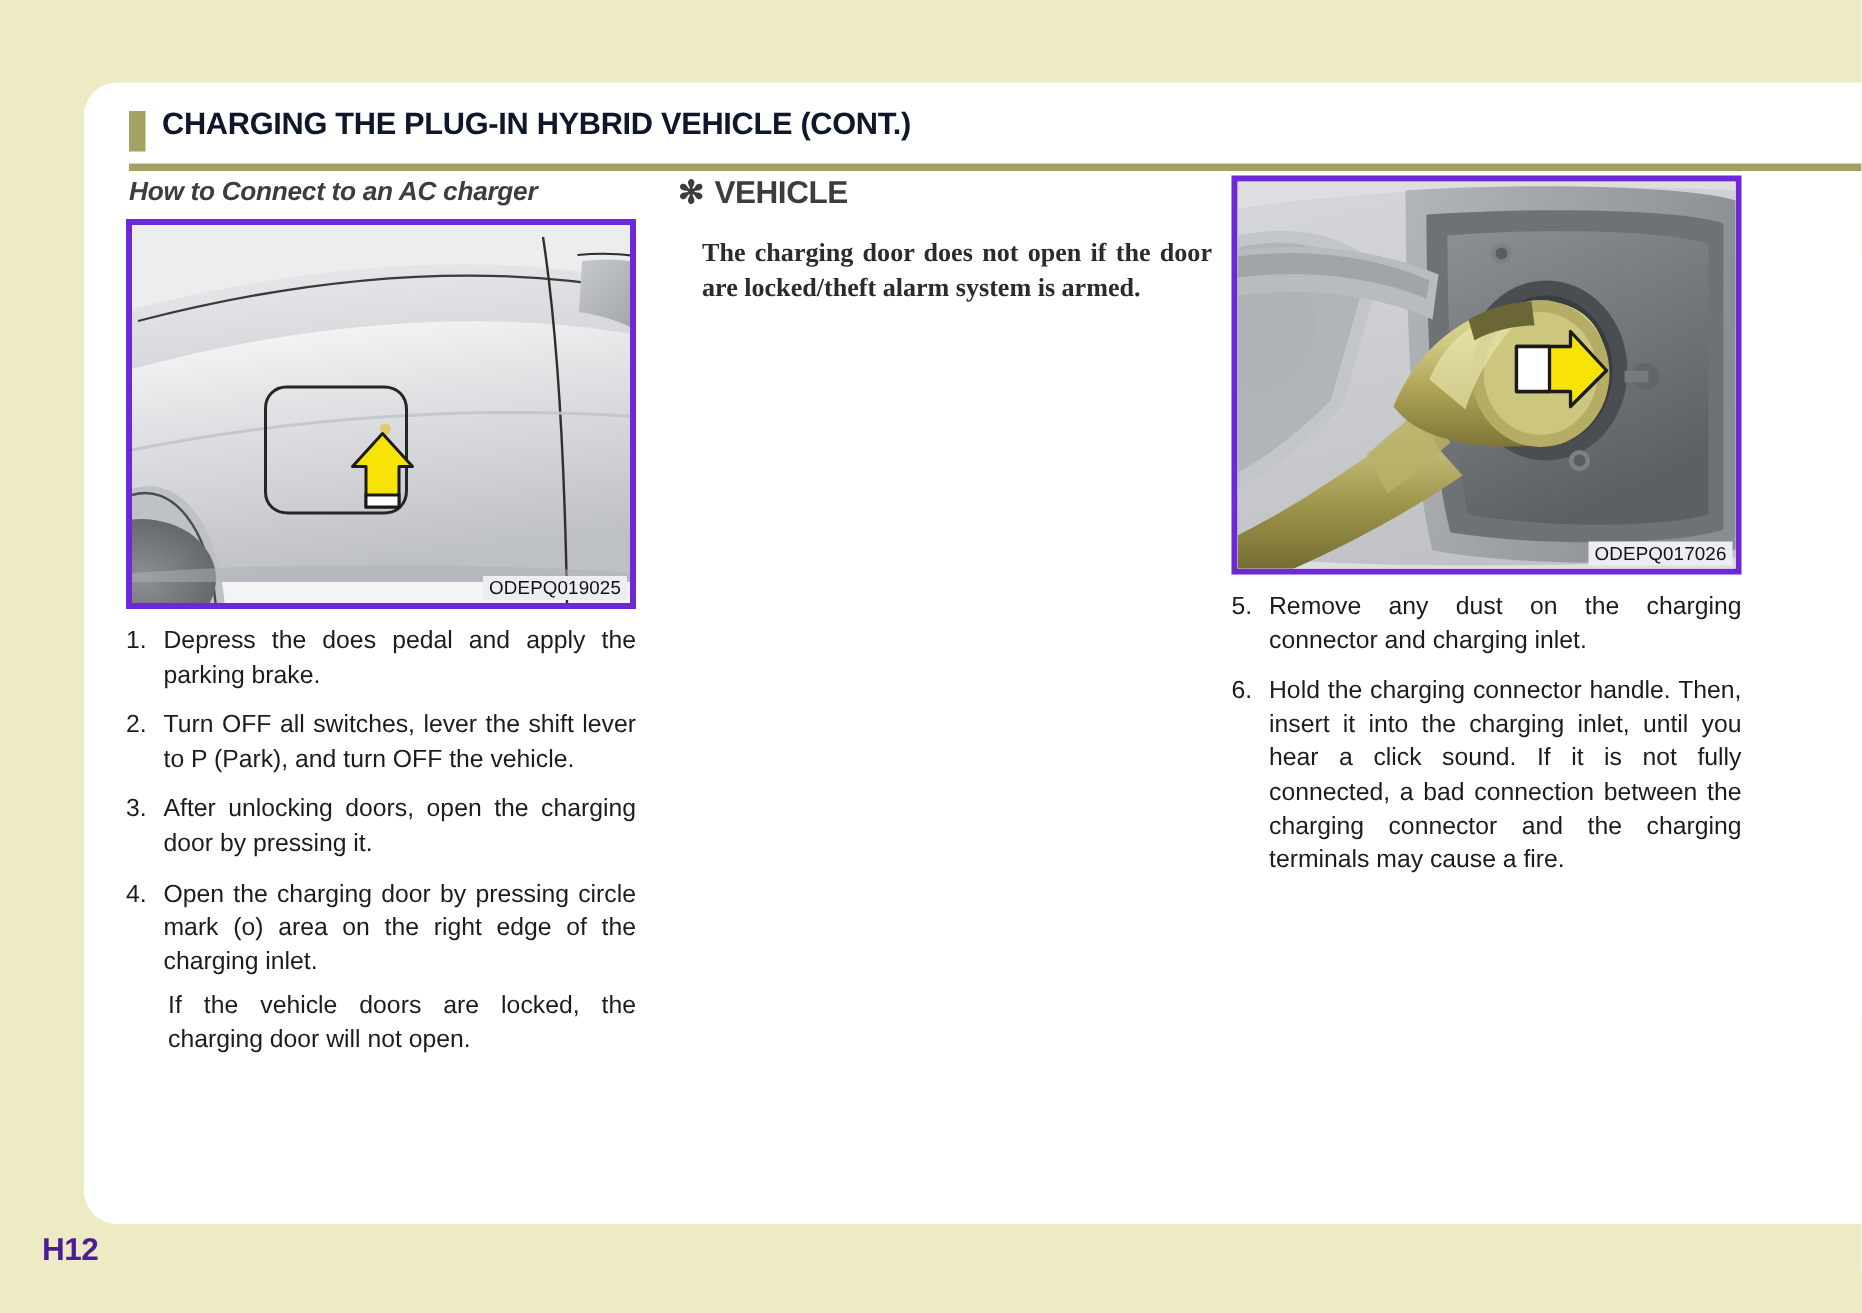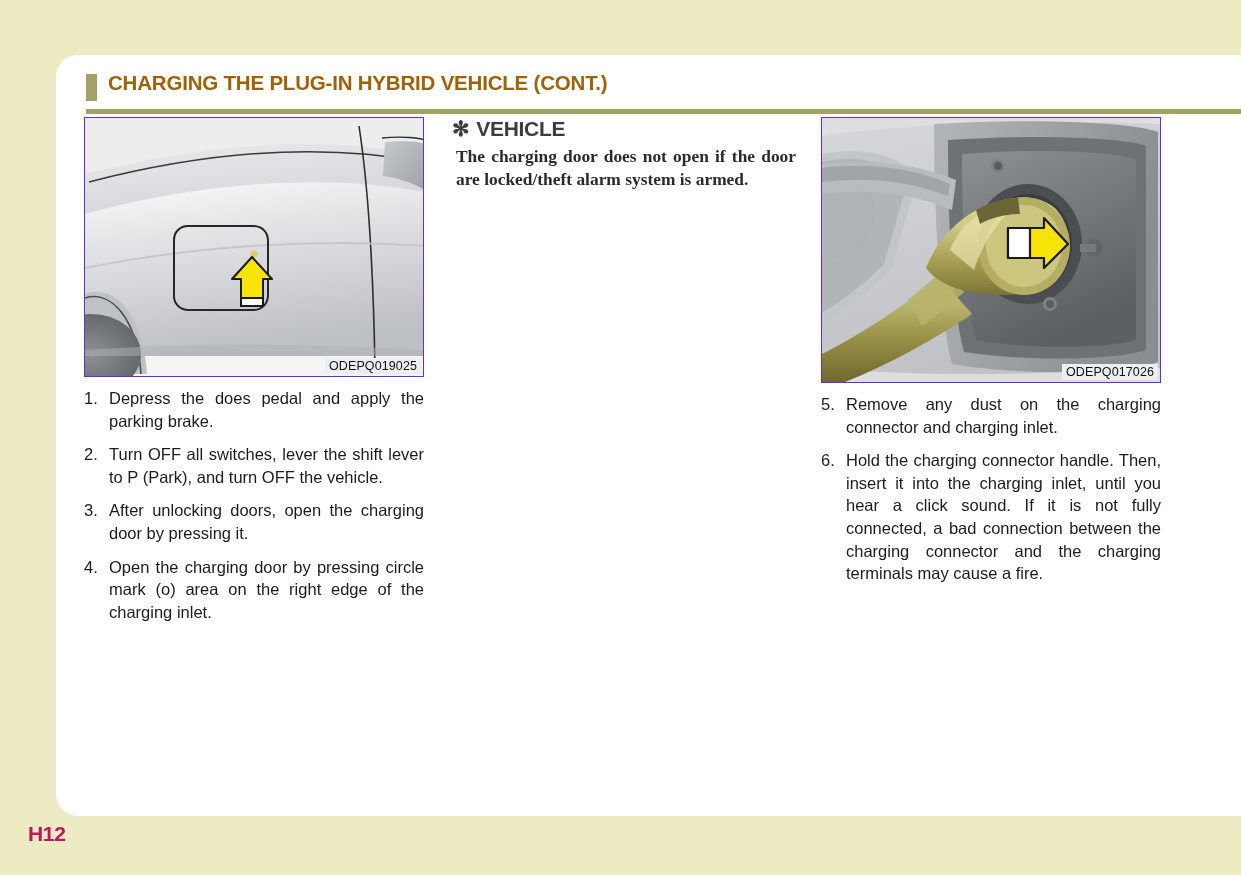--- a/index.html
+++ b/index.html
@@ -41,21 +41,21 @@
     position: absolute;
     left: 0; top: 3px;
     width: 11px; height: 27px;
     background: #a3a163;
   }
   #header-title {
     position: absolute;
     left: 22px; top: 0px;
     font-size: 20.5px;
     font-weight: bold;
-    color: #a16207;
+    color: #0f172a;
     letter-spacing: -0.2px;
     white-space: nowrap;
   }
   #header-rule {
     position: absolute;
     left: 0; top: 38px;
     width: 1155px;
     height: 5px;
     background: #a3a163;
   }
@@ -92,29 +92,29 @@
     gap: 7px;
   }
   .notice-ast { font-size: 21px; line-height: 1; }
   .notice-body {
     font-family: "Liberation Serif", serif;
     font-weight: bold;
     font-size: 17.4px;
     line-height: 1.33;
     color: #2b2b2b;
     text-align: justify;
-    margin: 4px;
+    margin: 16px;
     width: 340px;
   }
 
   
   .figure {
     position: relative;
     width: 340px;
-    border: 1px solid #6d28d9;
+    border: 4px solid #6d28d9;
     background: #f2f2f2;
     overflow: hidden;
   }
   #fig-left  { height: 260px; }
   #fig-right { height: 266px; }
 
   .fig-caption {
     position: absolute;
     right: 2px; bottom: 2px;
     font-size: 12.5px;
@@ -156,39 +156,40 @@
     text-align: justify;
     padding-left: 3px;
   }
 
   
   #page-number {
     position: absolute;
     left: 28px; top: 822px;
     font-size: 21px;
     font-weight: bold;
-    color: #be185d;
+    color: #4c1d95;
     letter-spacing: -0.3px;
   }
 </style>
 </head>
 <body>
 
 <div id="page">
 
   <div id="paper">
 
     <div id="header">
       <div id="header-bar"></div>
       <div id="header-title">CHARGING THE PLUG-IN HYBRID VEHICLE (CONT.)</div>
       <div id="header-rule"></div>
     </div>
 
     <div class="col" id="col-left">
 
+      <div class="subhead">How to Connect to an AC charger</div>
 
       <div class="figure" id="fig-left">
         <svg viewBox="0 0 340 260" width="340" height="260" preserveAspectRatio="none">
           <defs>
             <linearGradient id="bodyG" x1="0" y1="0" x2="0.25" y2="1">
               <stop offset="0%" stop-color="#fbfbfb"></stop>
               <stop offset="35%" stop-color="#e3e4e6"></stop>
               <stop offset="70%" stop-color="#cfd1d4"></stop>
               <stop offset="100%" stop-color="#bdc0c4"></stop>
             </linearGradient>
@@ -253,20 +254,21 @@
           </li>
           <li class="step">
             <span class="step-num">3.</span>
             <span class="step-text">After unlocking doors, open the charging door by pressing it.</span>
           </li>
           <li class="step">
             <span class="step-num">4.</span>
             <span class="step-text">Open the charging door by pressing circle mark (o) area on the right edge of the charging inlet.</span>
           </li>
         </ol>
+      <div class="note-text">If the vehicle doors are locked, the charging door will not open.</div>
     </div>
 
     <div class="col" id="col-middle">
       <div class="notice-head">
         <span class="notice-ast">✻</span>
         <span>VEHICLE</span>
       </div>
       <p class="notice-body">The charging door does not open if the door are locked/theft alarm system is armed.</p>
     </div>
 

